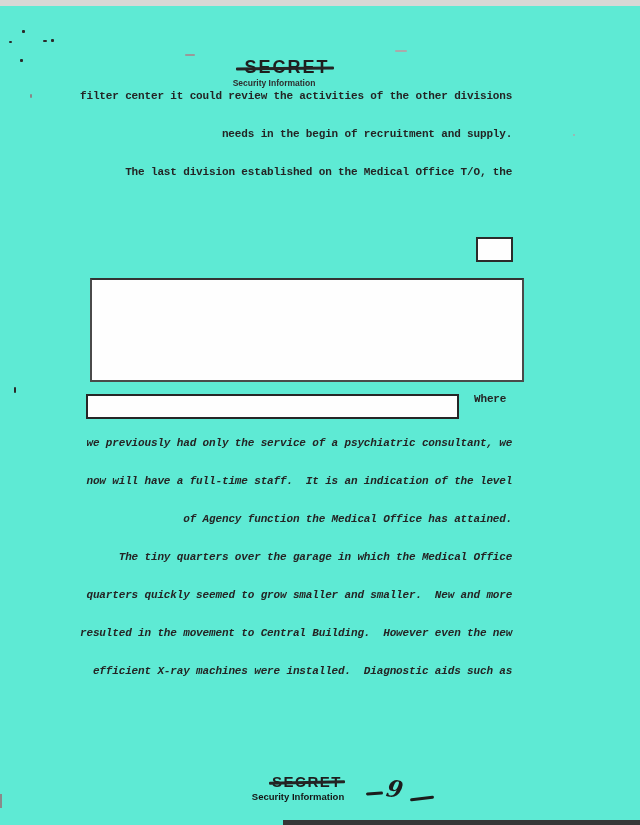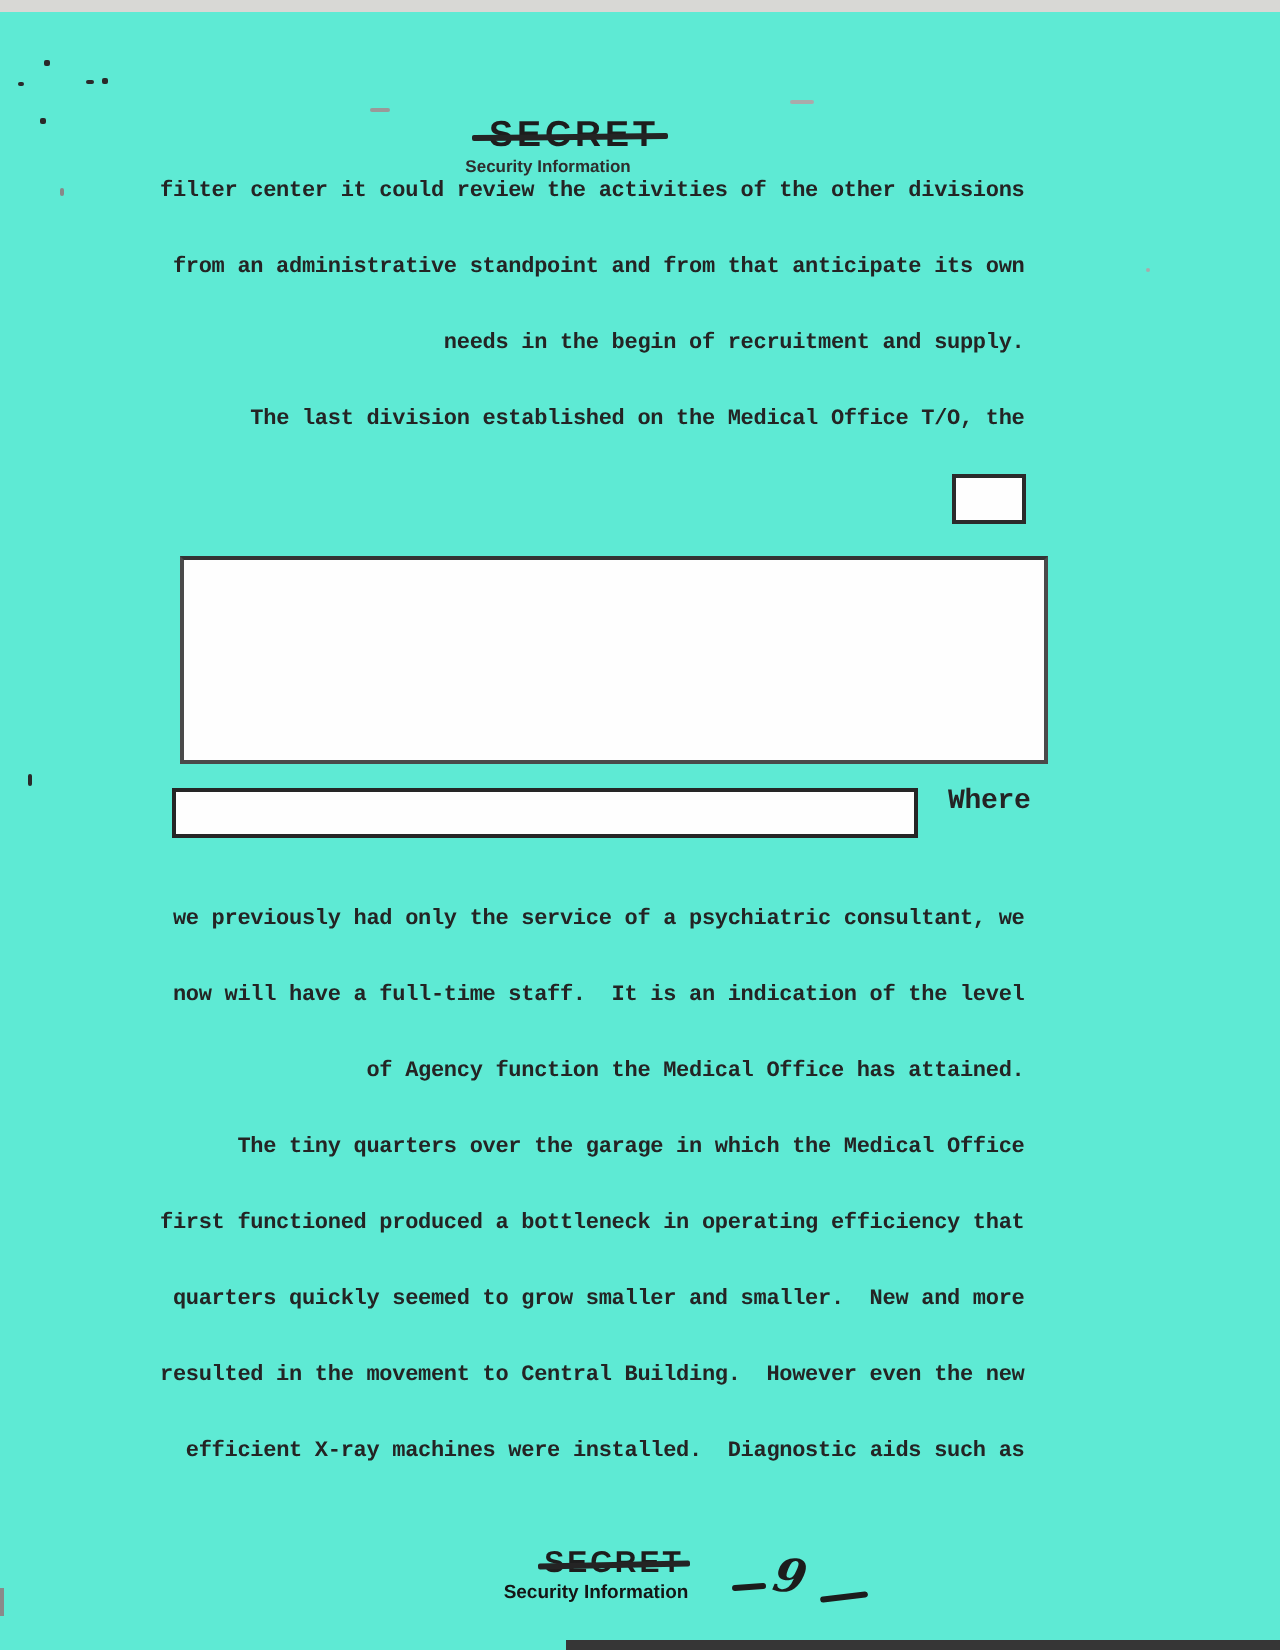--- a/index.html
+++ b/index.html
@@ -30,21 +30,21 @@
   }
   .subtitle-top{left:214px;top:72px;width:120px;font-size:8.5px;color:#2e2e2e;}
   .subtitle-bottom{left:238px;top:785px;width:120px;font-size:9.5px;color:#151515;}
   
   .redaction{position:absolute;background:#fefefe;}
   .redaction-inline{left:476px;top:231px;width:33px;height:21px;border:2px solid #2b2b2b;}
   .redaction-large{left:90px;top:272px;width:430px;height:100px;border:2px solid #4a4a4a;border-top-color:#333;}
   .redaction-wide{left:86px;top:388px;width:369px;height:21px;border:2px solid #262626;}
   .where-word{
     position:absolute;left:474px;top:387px;
-    font-size:14px;font-weight:bold;letter-spacing:-0.15px;color:#242424;white-space:pre;
+    font-size:11px;font-weight:bold;letter-spacing:-0.15px;color:#242424;white-space:pre;
   }
   
   .pageno{position:absolute;left:364px;top:772px;width:84px;height:34px;}
   .pn-dash{position:absolute;background:#1c1c1c;height:2.6px;border-radius:2px;}
   .pn-dash-left{left:2px;top:14px;width:17px;transform:rotate(-4deg);}
   .pn-dash-right{left:46px;top:19px;width:24px;transform:rotate(-7deg);}
   .pn-digit{
     position:absolute;left:23px;top:-3px;
     font-family:"DejaVu Serif","Liberation Serif",serif;font-style:italic;font-weight:bold;
     font-size:23px;color:#1c1c1c;transform:rotate(6deg) skewX(-6deg);
@@ -60,36 +60,34 @@
 <div class="page">
 
   <div class="stamp stamp-top">
     <span>SECRET</span>
   </div>
   <div class="strike strike-top"></div>
   <div class="subtitle subtitle-top">Security Information</div>
 
   <div class="tblock" style="top:84px;">
       <div class="tline">filter center it could review the activities of the other divisions</div>
-      <div class="tline">from an administrative standpoint and from that anticipate its own</div>
       <div class="tline">needs in the begin of recruitment and supply.</div>
       <div class="tline">     The last division established on the Medical Office T/O, the</div>
     </div>
 
   <div class="redaction redaction-inline"></div>
   <div class="redaction redaction-large"></div>
   <div class="redaction redaction-wide"></div>
   <span class="where-word">Where</span>
 
-  <div class="tblock" style="top:448px;">
+  <div class="tblock" style="top:431px;font-style:italic;">
       <div class="tline">we previously had only the service of a psychiatric consultant, we</div>
       <div class="tline">now will have a full-time staff.  It is an indication of the level</div>
       <div class="tline">of Agency function the Medical Office has attained.</div>
       <div class="tline">     The tiny quarters over the garage in which the Medical Office</div>
-      <div class="tline">first functioned produced a bottleneck in operating efficiency that</div>
       <div class="tline">quarters quickly seemed to grow smaller and smaller.  New and more</div>
       <div class="tline">resulted in the movement to Central Building.  However even the new</div>
       <div class="tline">efficient X-ray machines were installed.  Diagnostic aids such as</div>
     </div>
 
   <div class="stamp stamp-bottom">
     <span>SECRET</span>
   </div>
   <div class="strike strike-bottom"></div>
   <div class="subtitle subtitle-bottom">Security Information</div>

